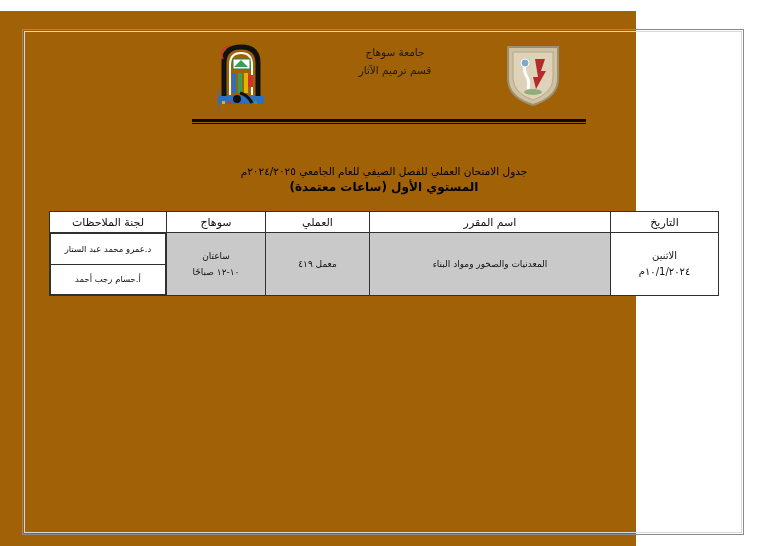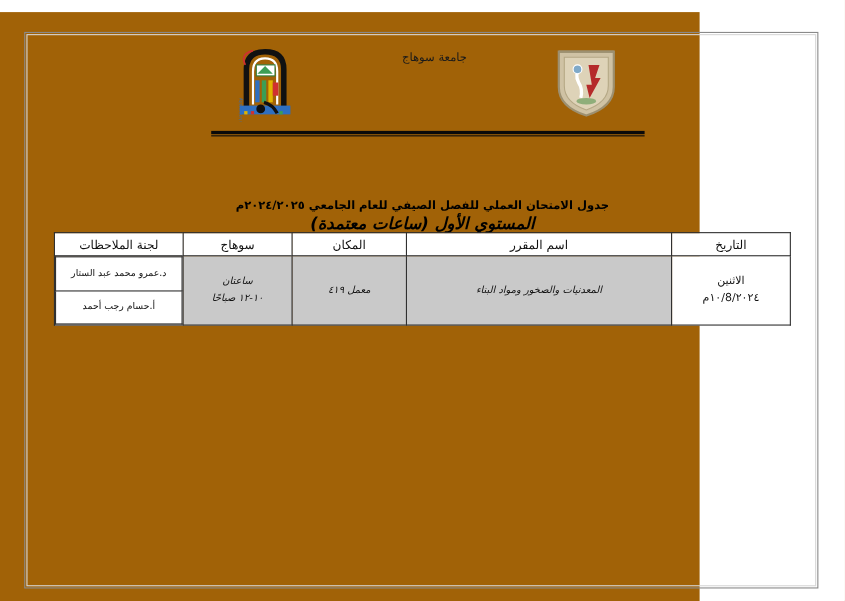--- a/index.html
+++ b/index.html
@@ -111,31 +111,29 @@
   .doc-title {
     position: absolute;
     left: 84px;
     top: 152px;
     width: 600px;
     text-align: center;
     direction: rtl;
   }
   .doc-title .t1 {
     font-size: 10.5px;
+    font-weight: normal;
+    line-height: 16px;
+    white-space: nowrap;
+  }
+  .doc-title .t2 {
+    font-size: 12px;
     font-weight: bold;
     line-height: 16px;
     white-space: nowrap;
-    margin-top: 16px;
-  }
-  .doc-title .t2 {
-    font-size: 15px;
-    font-weight: bold;
-    line-height: 16px;
-    white-space: nowrap;
-    font-style: italic;
   }
 
   
   .sched-wrap {
     position: absolute;
     left: 50px;
     top: 200px;
     width: 669px;
     direction: rtl;
   }
@@ -160,21 +158,21 @@
     background: #ffffff;
     font-size: 11px;
   }
 
   .col-date      { width: 108px; }
   .col-course    { width: 241px; }
   .col-place     { width: 104px; }
   .col-duration  { width: 99px; }
   .col-committee { width: 117px; }
 
-  .shaded { background: #c9c9c9; font-style: italic; }
+  .shaded { background: #c9c9c9; }
 
   .cell-date {
     height: 62px;
     background: #ffffff;
   }
   .cell-date .d-line { line-height: 16px; font-size: 10px; }
 
   .cell-course { height: 62px; font-size: 10px; }
   .cell-place  { height: 62px; font-size: 9px; margin-top: 40px; }
 
@@ -228,20 +226,21 @@
         <path d="M30 54 Q38 56 42 64" fill="none" stroke="#101010" stroke-width="3"></path>
         <rect x="12" y="62" width="3" height="3" fill="#e0b400"></rect>
         <rect x="18" y="62" width="3" height="3" fill="#d03030"></rect>
         <rect x="44" y="62" width="3" height="3" fill="#3b9e55"></rect>
         <text x="10" y="50" font-size="4" fill="#2f6fc0" transform="rotate(-90 10 50)">Sohag University</text>
       </svg>
     </div>
 
     <div class="header-titles">
       <div class="line">جامعة سوهاج</div>
+      <div class="line">قسم ترميم الآثار</div>
     </div>
 
     <div class="logo-right">
       <svg width="62" height="68" viewBox="0 0 62 68" xmlns="http://www.w3.org/2000/svg">
         <path d="M6 6 L56 6 L56 38 Q56 56 31 64 Q6 56 6 38 Z" fill="#cfc2a4" stroke="#9d9070" stroke-width="2"></path>
         <path d="M11 11 L51 11 L51 37 Q51 52 31 59 Q11 52 11 37 Z" fill="#ded3b8" stroke="#b5a886" stroke-width="1"></path>
         <path d="M33 18 L43 18 L39 30 L44 30 L34 48 L31 36 L36 36 Z" fill="#b52a2a"></path>
         <path d="M26 20 Q20 26 24 34 Q28 40 26 48" fill="none" stroke="#ffffff" stroke-width="3"></path>
         <circle cx="23" cy="22" r="4" fill="#7fa9c8" stroke="#ffffff" stroke-width="1"></circle>
         <ellipse cx="31" cy="51" rx="9" ry="3" fill="#8fae7a"></ellipse>
@@ -266,30 +265,30 @@
         <col class="col-date">
         <col class="col-course">
         <col class="col-place">
         <col class="col-duration">
         <col class="col-committee">
       </colgroup>
       <thead>
         <tr>
           <th>التاريخ</th>
           <th>اسم المقرر</th>
-          <th>المكان</th>
+          <th>العملي</th>
           <th>سوهاج</th>
           <th>لجنة الملاحظات</th>
         </tr>
       </thead>
       <tbody>
         <tr>
           <td class="cell-date">
             <div class="d-line">الاثنين</div>
-            <div class="d-line">٢٠٢٤/8/١٠م</div>
+            <div class="d-line">٢٠٢٤/1/١٠م</div>
           </td>
           <td class="cell-course shaded">المعدنيات والصخور ومواد البناء</td>
           <td class="cell-place shaded">معمل ٤١٩</td>
           <td class="cell-duration shaded">
             <div class="dur-line">ساعتان</div>
             <div class="dur-line">١٠-١٢ صباحًا</div>
           </td>
           <td class="committee-cell">
             <table class="comm">
               <tbody>

